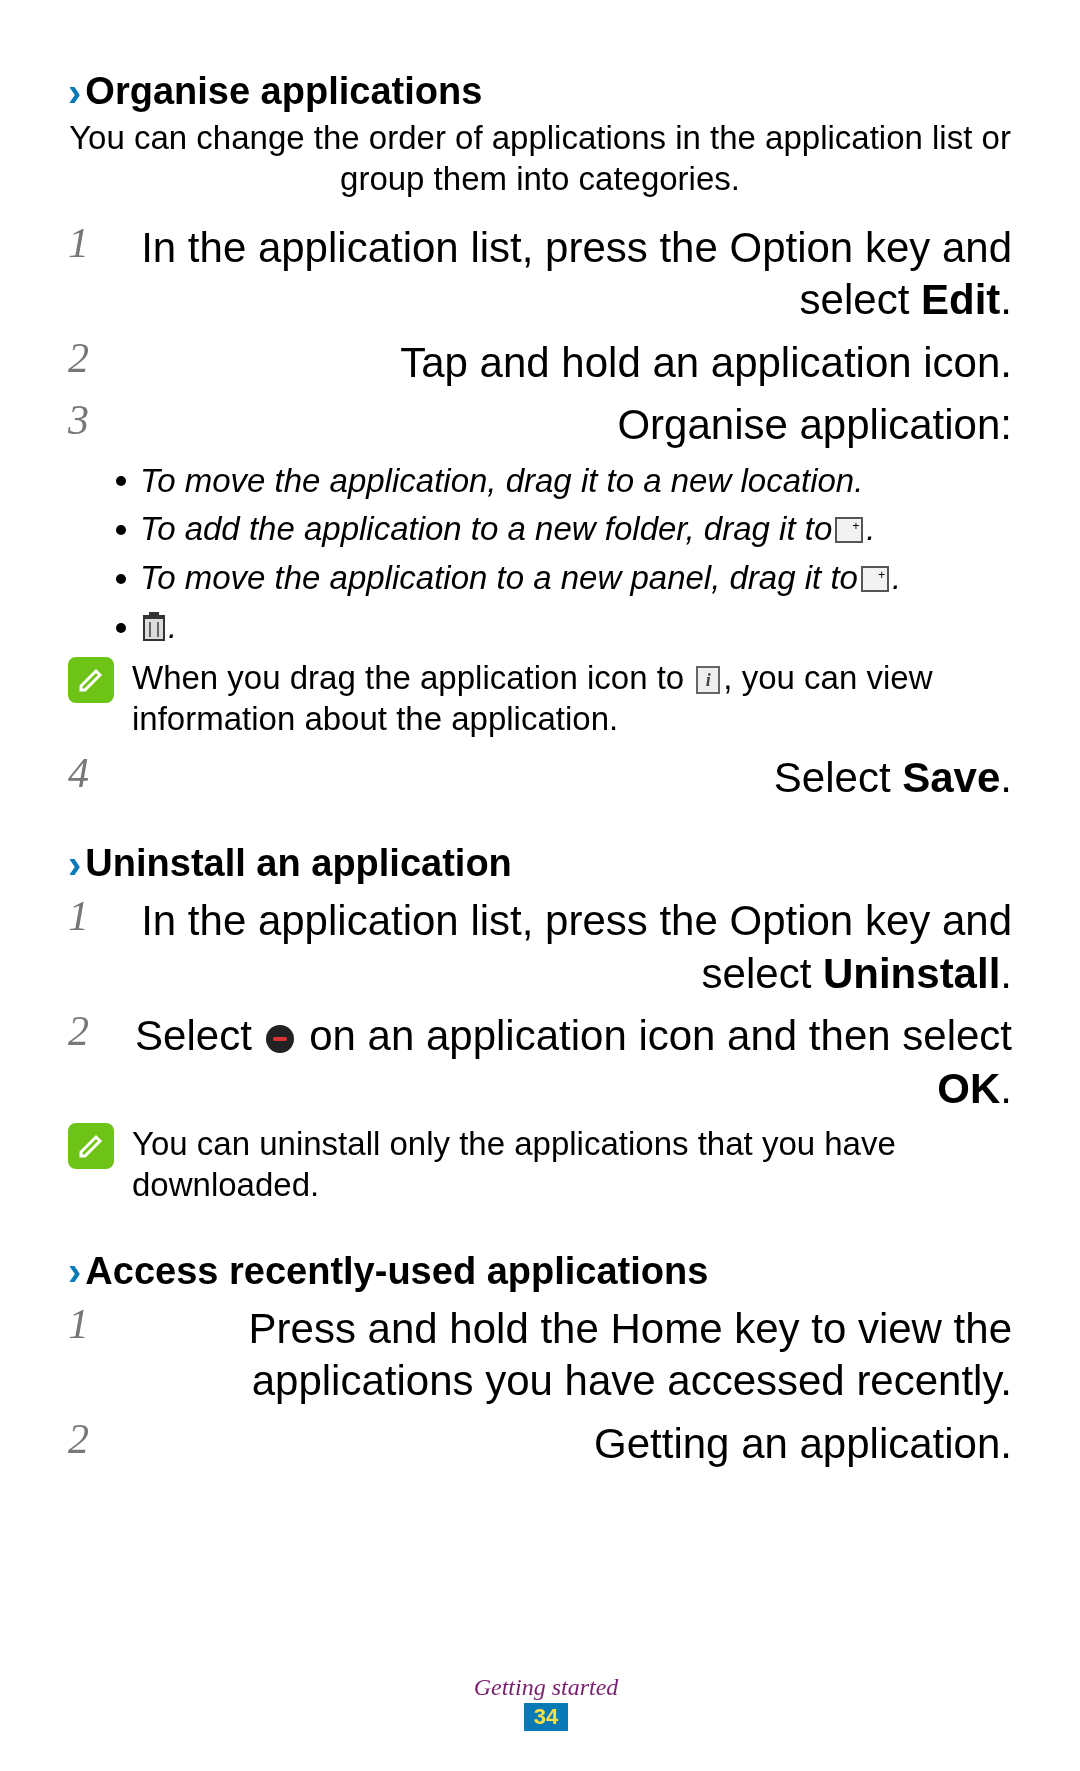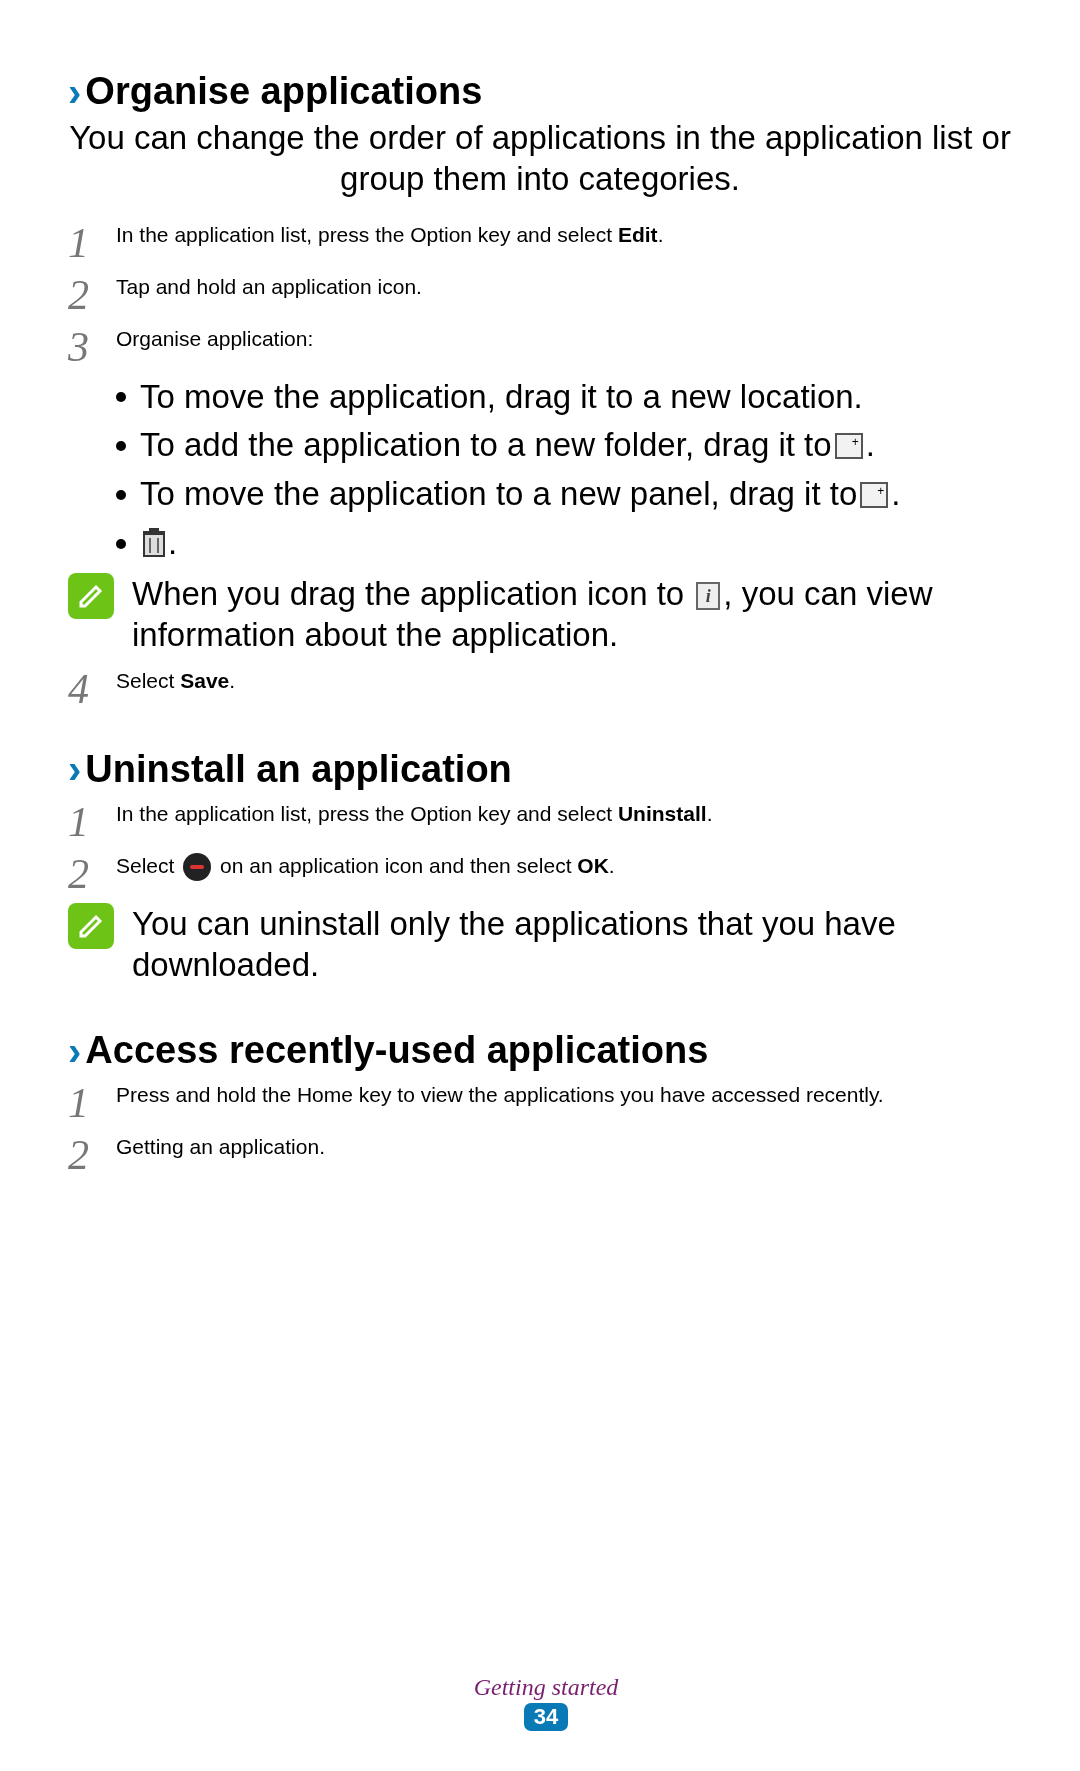--- a/index.html
+++ b/index.html
@@ -43,28 +43,30 @@
     font-style: italic;
     font-size: 42px;
     font-weight: 400;
     color: #777;
     width: 48px;
     flex-shrink: 0;
     line-height: 1.0;
     padding-top: 0px;
   }
   .step-body {
-    font-size: 21px;
+    font-size: 42px;
     line-height: 1.25;
     flex: 1;
+    text-align: right;
   }
   .step-body .b { font-weight: 700; }
   ul.bullets {
     list-style: none;
     margin: 8px 0 0 48px;
+    font-style: italic;
   }
   ul.bullets li {
     font-size: 33px;
     line-height: 1.3;
     margin-bottom: 6px;
     display: flex;
     align-items: center;
     flex-wrap: wrap;
   }
   ul.bullets li .dot {
@@ -170,25 +172,25 @@
     font-family: Georgia, "Times New Roman", serif;
     font-style: italic;
     font-size: 24px;
     color: #7a1e6f;
     display: block;
     margin-bottom: 2px;
   }
   .footer-num {
     display: inline-block;
     background: #0a7ab6;
-    color: #ffffff;
+    color: #fde047;
     font-size: 22px;
     font-weight: 700;
     padding: 1px 10px;
-    border-radius: 7px;
+    border-radius: 0;
     min-width: 40px;
   }
   .sec-gap { height: 32px; }
 </style>
 </head>
 <body>
 
 <div class="page">
 
   <div class="section-heading">

